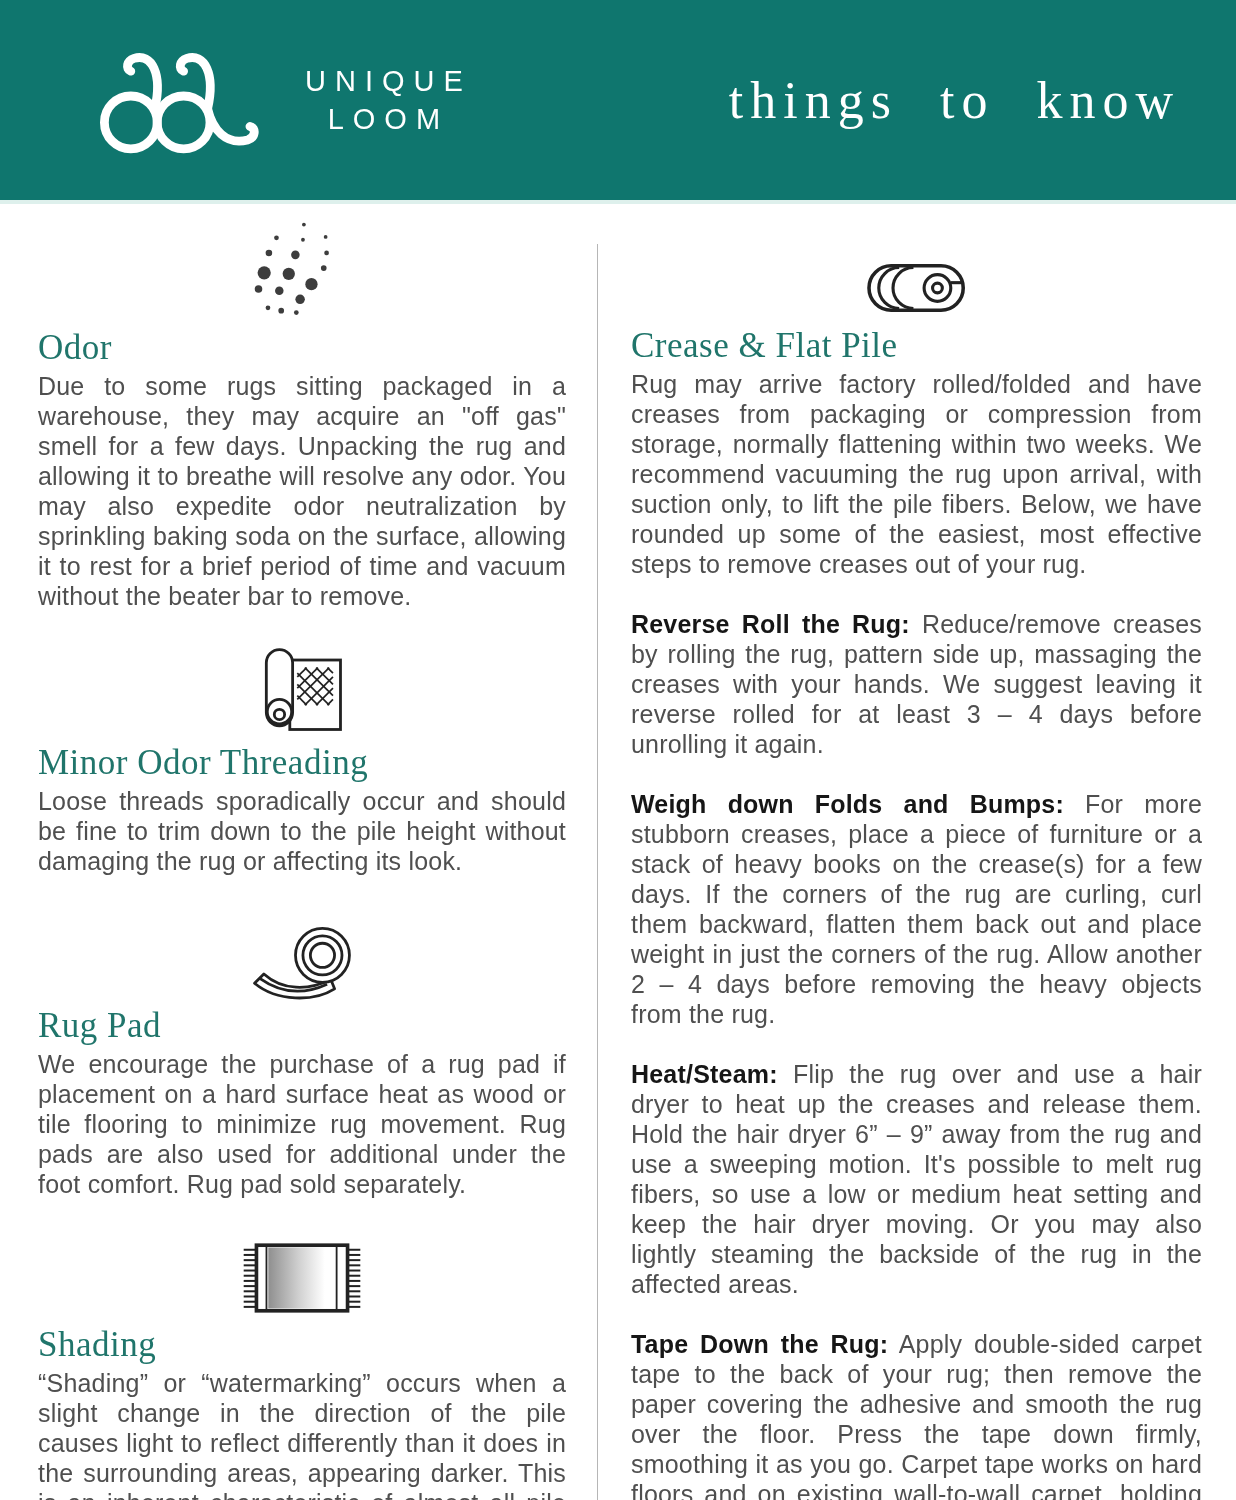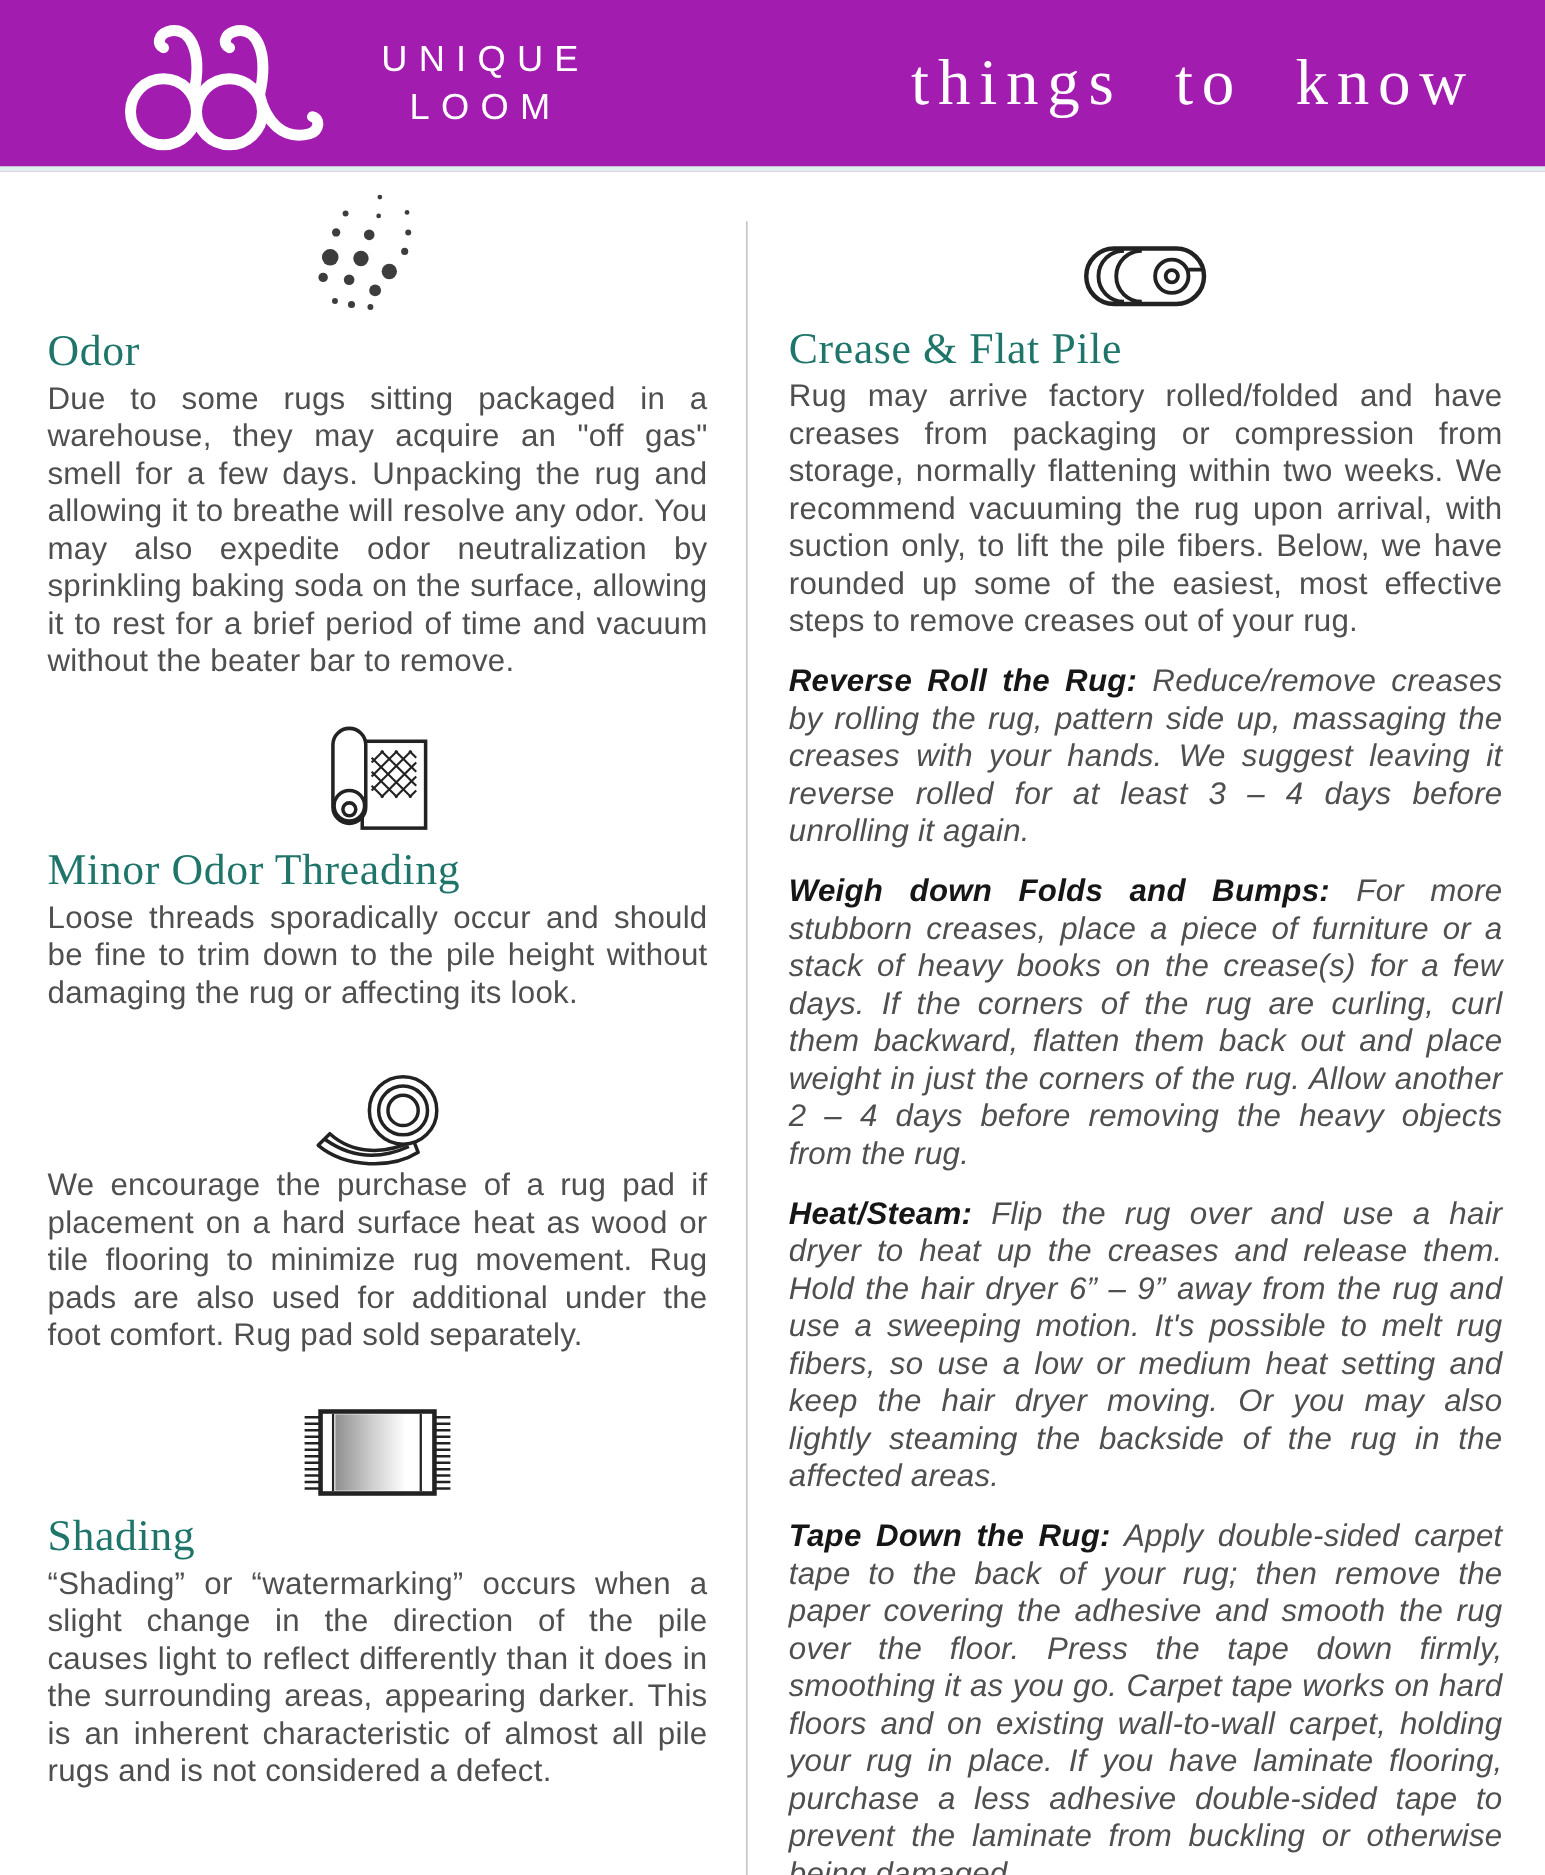--- a/index.html
+++ b/index.html
@@ -3,21 +3,21 @@
 <meta charset="utf-8">
 <style>
   html,body { margin:0; padding:0; }
   body {
     width:1236px; height:1500px; background:#ffffff; overflow:hidden;
     font-family:"Liberation Sans", sans-serif;
     -webkit-font-smoothing:antialiased;
   }
   
   .banner {
-    height:137px; background:#a21caf; display:flex; align-items:center;
+    height:204px; background:#0f766e; display:flex; align-items:center;
     box-sizing:border-box; border-bottom:4px solid #def0ec;
   }
   .logo { display:flex; align-items:center; gap:26px; margin-left:94px; }
   .logo svg { display:block; }
   .brand {
     display:flex; flex-direction:column; align-items:center;
     color:#ffffff; font-size:29px; line-height:38px; letter-spacing:9px;
     text-indent:9px; font-weight:400;
   }
   .title {
@@ -34,21 +34,21 @@
   .icon { display:flex; justify-content:center; }
   h2 {
     font-family:"Liberation Serif", serif; font-weight:400;
     color:#20756b; font-size:35px; letter-spacing:0.5px;
     margin:6px 0 3px 0;
   }
   p.body {
     margin:0; text-align:justify;
     font-size:25px; line-height:30px; color:#4f4f4f; letter-spacing:0.2px;
   }
-  p.step { margin-top:18px;font-style:italic; }
+  p.step { margin-top:30px; }
   p.step strong { font-weight:700; color:#161616; }
 
   .sec-odor      .icon { margin-top:14px; }
   .sec-threading .icon { margin-top:34px; }
   .sec-rugpad    .icon { margin-top:44px; }
   .sec-shading   .icon { margin-top:38px; }
   .col-right     .icon { margin-top:52px; }
   .col-right h2  { }
 
   .ic-stroke { stroke:#222222; fill:none; }
@@ -141,20 +141,21 @@
         <svg width="126" height="80" viewBox="0 0 130 86" aria-hidden="true">
           <g class="ic-stroke" stroke-width="3" stroke-linejoin="round">
             <path d="M 96,64 C 72,76 44,76 24,58 L 14,68 C 38,88 78,88 100,74 Z" fill="#ffffff"></path>
             <path d="M 92,69 C 68,80 44,80 20,63"></path>
             <circle cx="87" cy="38" r="29" fill="#ffffff"></circle>
             <circle cx="87" cy="38" r="21" fill="#ffffff"></circle>
             <circle cx="87" cy="38" r="13" fill="#ffffff"></circle>
           </g>
         </svg>
       </div>
+      <h2>Rug Pad</h2>
       <p class="body">We encourage the purchase of a rug pad if placement on a hard surface heat as wood or tile flooring to minimize rug movement. Rug pads are also used for additional under the foot comfort. Rug pad sold separately.</p>
     </div>
 
     <div class="sec-shading">
       <div class="icon">
         <svg width="134" height="82" viewBox="0 0 140 90" aria-hidden="true">
           <defs>
             <linearGradient id="shadegrad" x1="0" y1="0" x2="1" y2="0">
               <stop offset="0" stop-color="#8f8f8f"></stop>
               <stop offset="0.45" stop-color="#cfcfcf"></stop>

